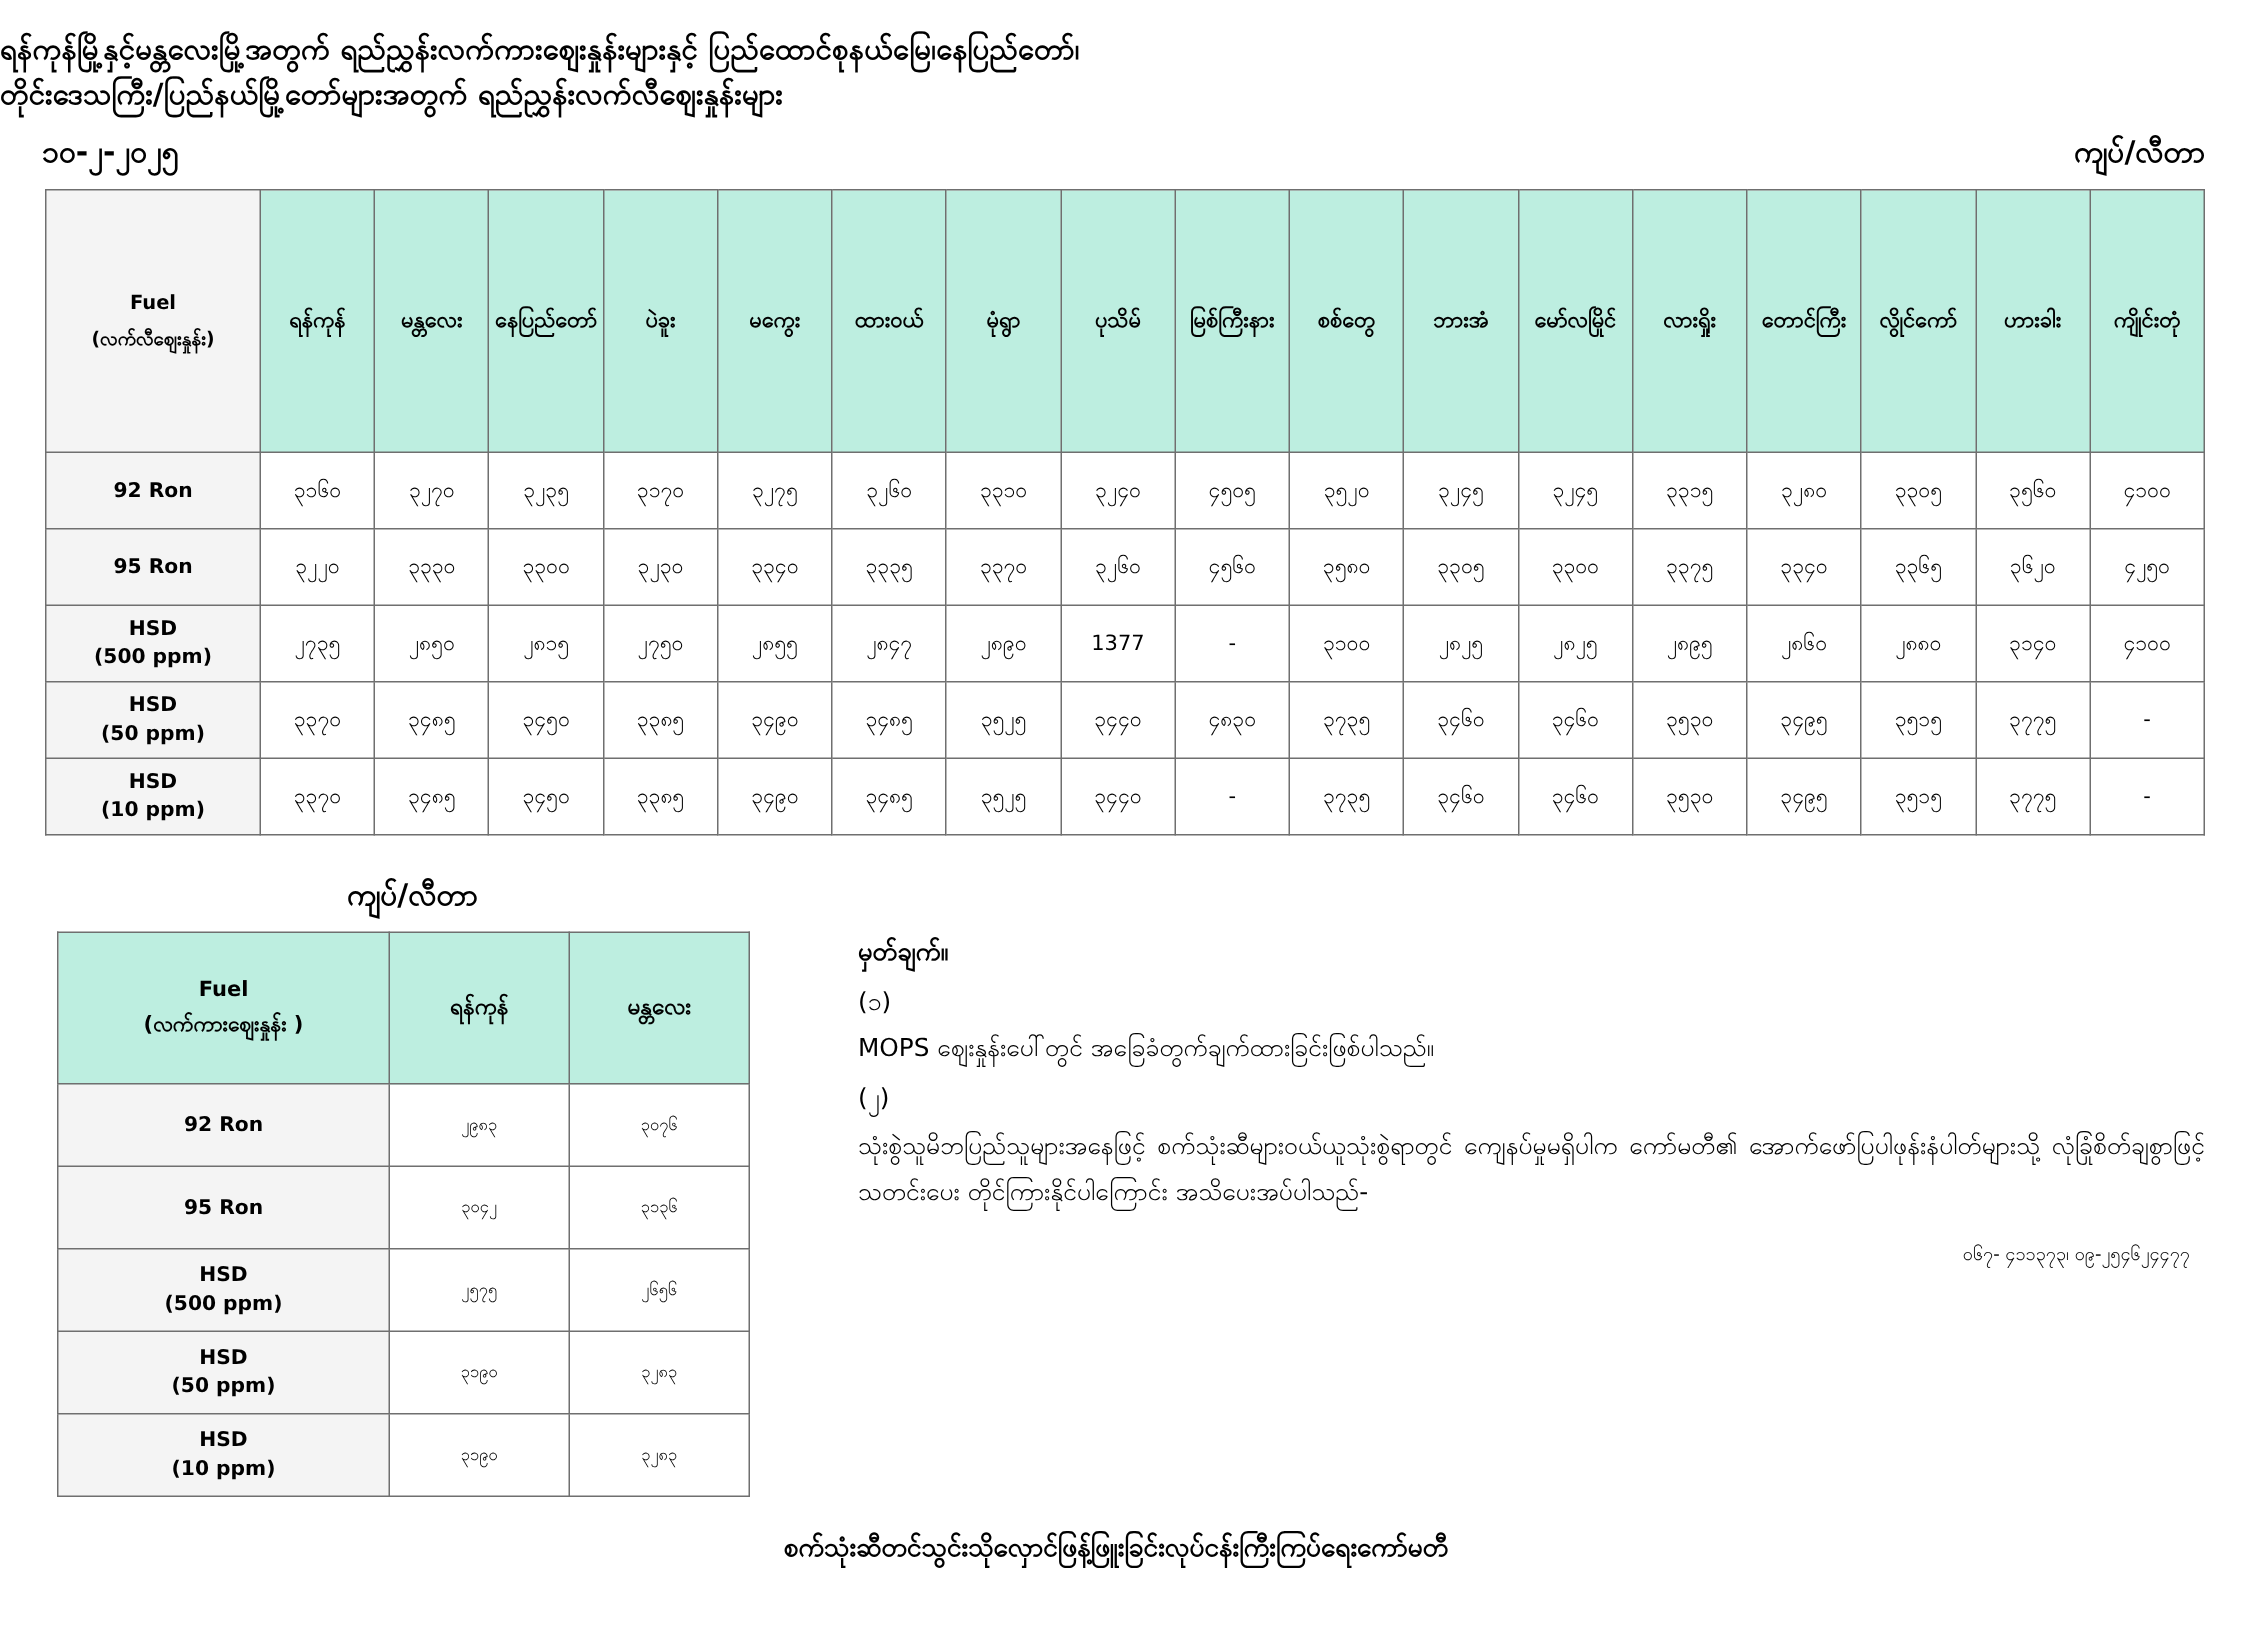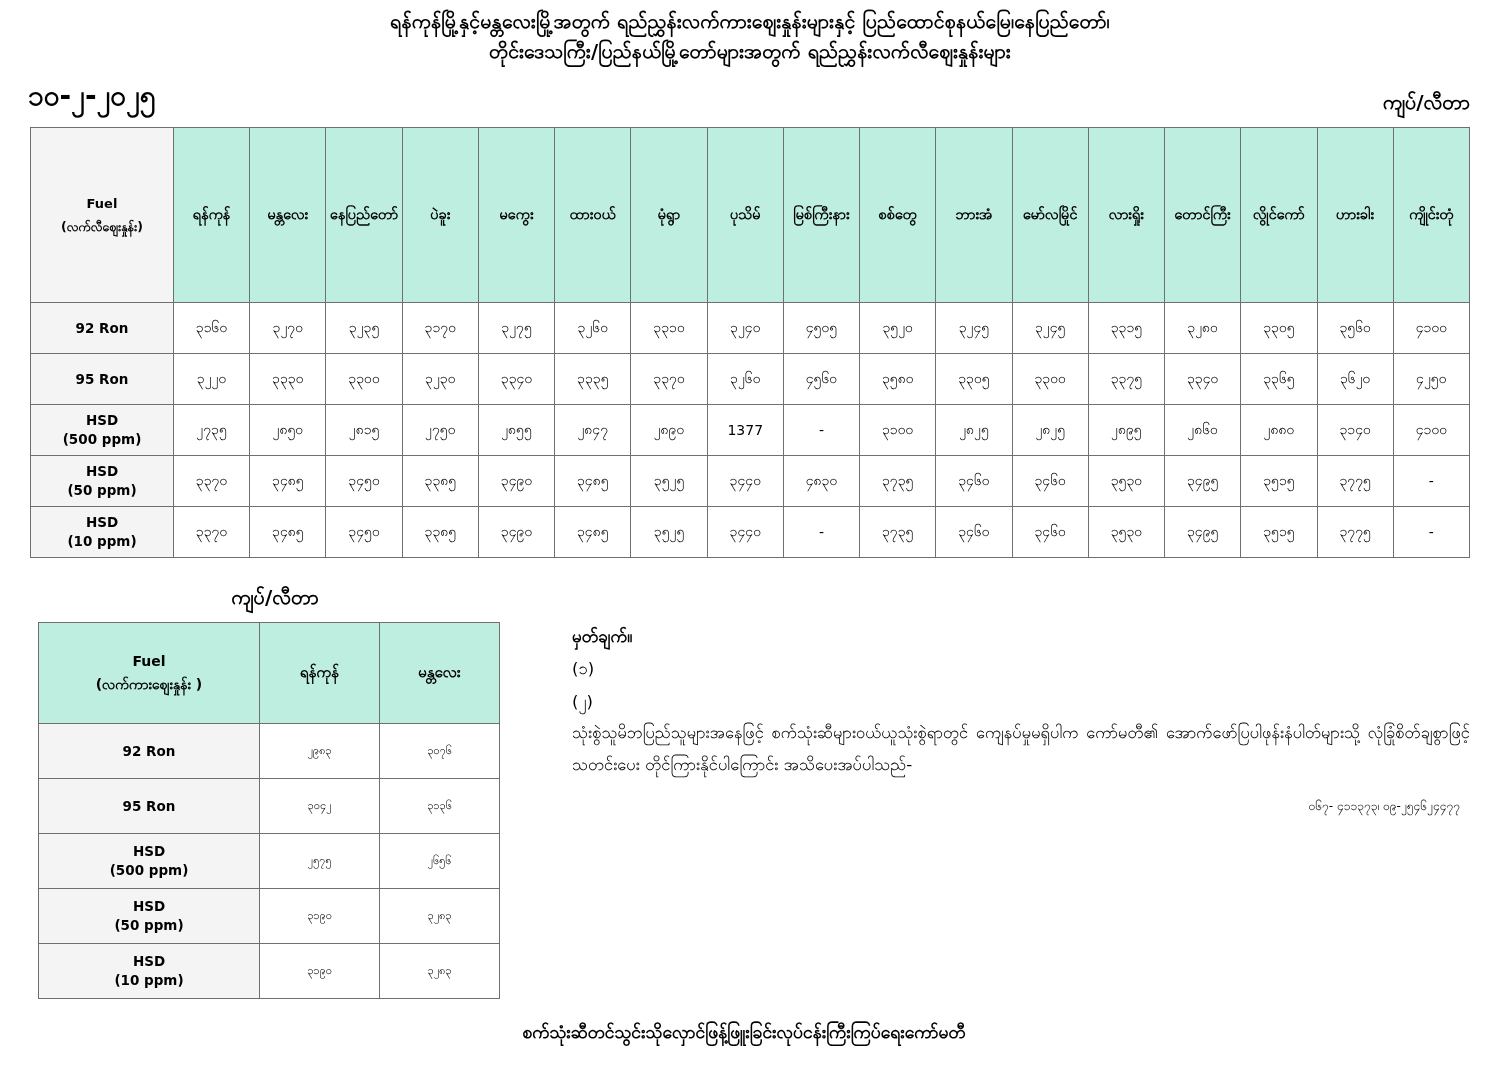--- a/index.html
+++ b/index.html
@@ -16,37 +16,37 @@
     overflow: hidden;
   }
   .page {
     position: relative;
     width: 1500px;
     height: 1086px;
     box-sizing: border-box;
     padding: 0;
   }
   .title-block {
-    text-align: center;
-    padding-top: 7px;
+    text-align: left;
+    padding-top: 18px;
   }
   .title-line {
     font-size: 19.5px;
     font-weight: bold;
     line-height: 1.55;
     letter-spacing: 0.2px;
   }
   .meta-row {
     display: flex;
     justify-content: space-between;
     align-items: flex-end;
     padding: 10px 30px 0 28px;
   }
   .date-label {
-    font-size: 28px;
+    font-size: 20px;
     font-weight: bold;
   }
   .unit-label {
     font-size: 20px;
     font-weight: bold;
   }
   table.grid {
     border-collapse: collapse;
     table-layout: fixed;
   }
@@ -383,20 +383,21 @@
             <td class="val">၃၂၈၃</td>
           </tr>
         </tbody>
       </table>
     </div>
 
     <div class="lower-right">
       <div class="note-row">
         <div class="note-label">မှတ်ချက်။</div>
         <div class="note-num">(၁)</div>
+        <div class="note-text">MOPS ဈေးနှုန်းပေါ်တွင် အခြေခံတွက်ချက်ထားခြင်းဖြစ်ပါသည်။</div>
       </div>
       <div class="note-row">
         <div class="note-label"></div>
         <div class="note-num">(၂)</div>
         <div class="note-text">သုံးစွဲသူမိဘပြည်သူများအနေဖြင့် စက်သုံးဆီများဝယ်ယူသုံးစွဲရာတွင် ကျေနပ်မှုမရှိပါက ကော်မတီ၏ အောက်ဖော်ပြပါဖုန်းနံပါတ်များသို့ လုံခြုံစိတ်ချစွာဖြင့် သတင်းပေး တိုင်ကြားနိုင်ပါကြောင်း အသိပေးအပ်ပါသည်-</div>
       </div>
       <div class="phones">
         <div>၀၆၇- ၄၁၁၃၇၃၊ ၀၉-၂၅၄၆၂၄၄၇၇</div>
       </div>
     </div>

